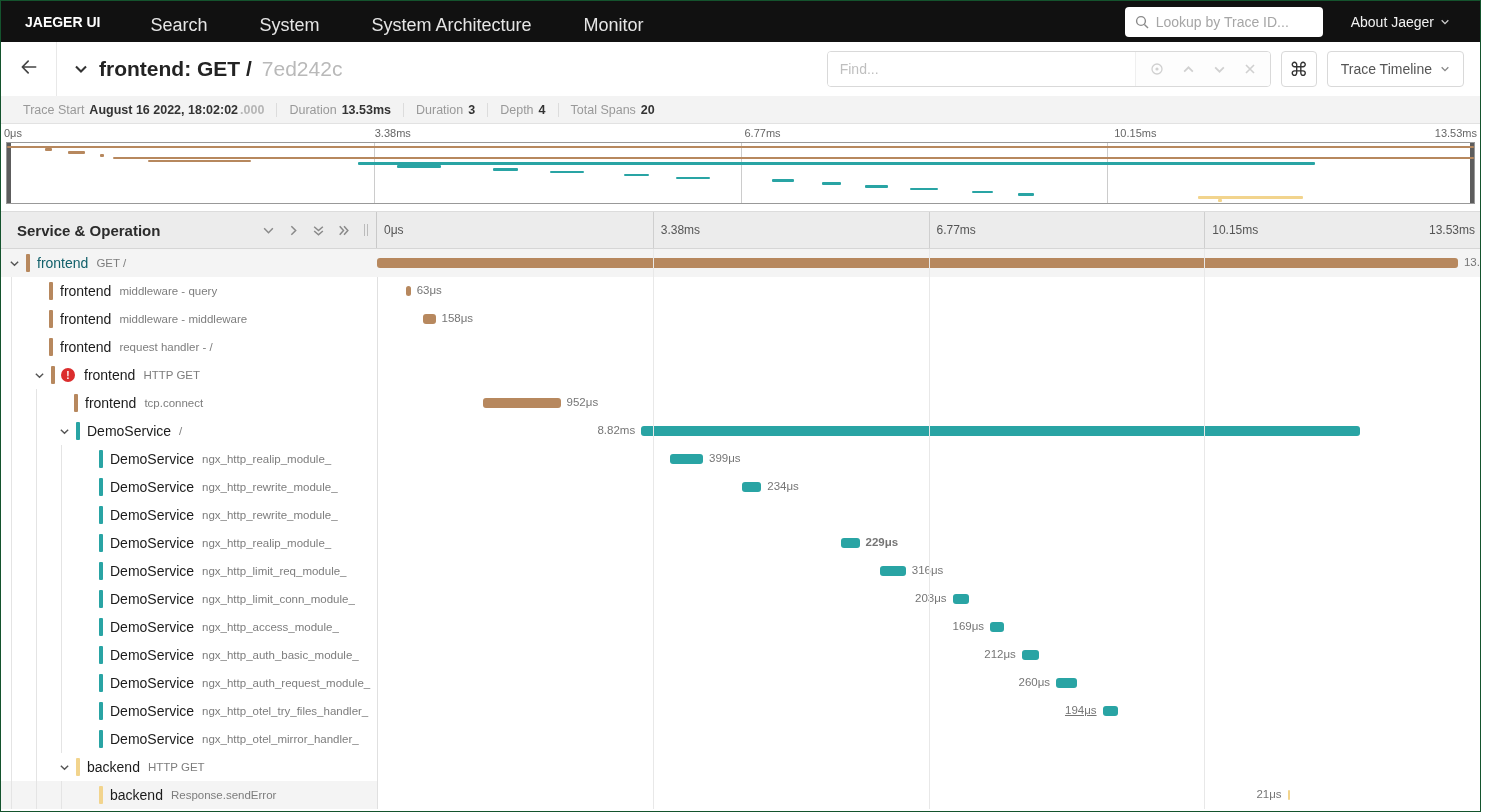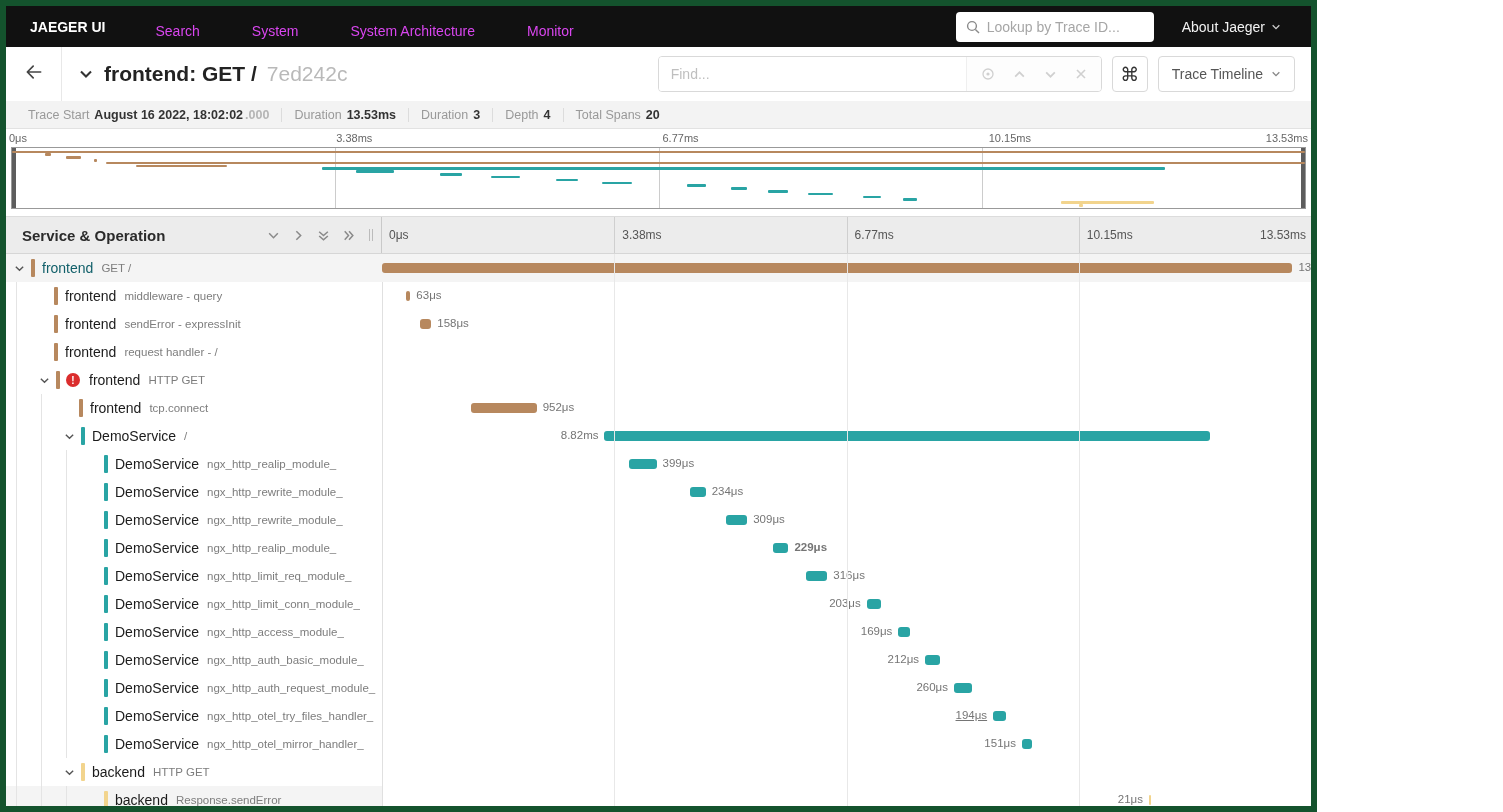--- a/index.html
+++ b/index.html
@@ -1,23 +1,23 @@
 <!DOCTYPE html>
 <html><head>
 <meta charset="utf-8">
 <style>
   * { margin:0; padding:0; box-sizing:border-box; }
   html,body { width:1503px; height:812px; overflow:hidden; background:#fff;
     font-family:"Liberation Sans", sans-serif; }
-  .app { width:1317px; height:812px; border:6px solid #14532d; overflow:hidden; background:#fff; }
+  .app { width:1481px; height:812px; border:1px solid #14532d; overflow:hidden; background:#fff; }
 
   
   .nav { height:41px; background:#111; display:flex; align-items:center; color:#eee; }
   .nav-brand { font-weight:bold; font-size:14px; color:#fff; padding:0 24px 0 24px; }
-  .nav-item { font-size:14px; color:#d946ef; padding:0 26px; cursor:pointer;margin-top:8px; }
+  .nav-item { font-size:18px; color:#e5e5e5; padding:0 26px; cursor:pointer;margin-top:8px; }
   .nav-spacer { flex:1; }
   .nav-lookup { display:flex; align-items:center; background:#fff; border-radius:4px; height:30px; width:198px; padding:0 10px; margin-right:28px; }
   .nav-lookup input { border:none; outline:none; font-size:14px; color:#333; width:100%; background:transparent; }
   .nav-lookup input::placeholder { color:#a6a6a6; }
   .nav-about { font-size:14px; color:#f2f2f2; display:flex; align-items:center; gap:6px; margin-right:30px; cursor:pointer; }
 
   
   .trace-header { height:54px; display:flex; align-items:center; background:#fff; }
   .back-col { width:56px; height:100%; display:flex; align-items:center; justify-content:center; border-right:1px solid #e8e8e8; color:#444; cursor:pointer; }
   .title-wrap { display:flex; align-items:center; gap:10px; padding-left:16px; flex:1; min-width:0; }
@@ -304,21 +304,21 @@
       <div class="span-label" style="left: calc(3.05248% + 6px);">63μs</div>
     </div>
   </div>
       <div class="row">
     <div class="row-left" style="padding-left: 33px;">
           <span class="guide" style="left: 10px;"></span>
       <span class="row-chevron" style="width: 15px;"></span>
       <span class="svc-bar" style="background: rgb(183, 136, 94);"></span>
 
       <span class="svc-name">frontend</span>
-      <span class="op-name">sendError - expressInit</span>
+      <span class="op-name">middleware - middleware</span>
     </div>
     <div class="row-right">
       <div class="span-bar" style="left: 4.13895%; width: 1.16778%; background: rgb(183, 136, 94);"></div>
       <div class="span-label" style="left: calc(5.30673% + 6px);">158μs</div>
     </div>
   </div>
       <div class="row">
     <div class="row-left" style="padding-left: 33px;">
           <span class="guide" style="left: 10px;"></span>
       <span class="row-chevron" style="width: 15px;"></span>
@@ -412,24 +412,20 @@
     <div class="row-left" style="padding-left: 83px;">
           <span class="guide" style="left: 60px;"></span>
           <span class="guide" style="left: 35px;"></span>
           <span class="guide" style="left: 10px;"></span>
       <span class="row-chevron" style="width: 15px;"></span>
       <span class="svc-bar" style="background: rgb(41, 164, 164);"></span>
 
       <span class="svc-name">DemoService</span>
       <span class="op-name">ngx_http_rewrite_module_</span>
     </div>
-    <div class="row-right">
-      <div class="span-bar" style="left: 37.0288%; width: 2.28381%; background: rgb(41, 164, 164);"></div>
-      <div class="span-label" style="left: calc(39.3126% + 6px);">309μs</div>
-    </div>
   </div>
       <div class="row">
     <div class="row-left" style="padding-left: 83px;">
           <span class="guide" style="left: 60px;"></span>
           <span class="guide" style="left: 35px;"></span>
           <span class="guide" style="left: 10px;"></span>
       <span class="row-chevron" style="width: 15px;"></span>
       <span class="svc-bar" style="background: rgb(41, 164, 164);"></span>
 
       <span class="svc-name">DemoService</span>
@@ -539,24 +535,20 @@
       <div class="row">
     <div class="row-left" style="padding-left: 83px;">
           <span class="guide" style="left: 60px;"></span>
           <span class="guide" style="left: 35px;"></span>
           <span class="guide" style="left: 10px;"></span>
       <span class="row-chevron" style="width: 15px;"></span>
       <span class="svc-bar" style="background: rgb(41, 164, 164);"></span>
 
       <span class="svc-name">DemoService</span>
       <span class="op-name">ngx_http_otel_mirror_handler_</span>
-    </div>
-    <div class="row-right">
-      <div class="span-bar" style="left: 68.884%; width: 1.11604%; background: rgb(41, 164, 164);"></div>
-      <div class="span-label" style="right: calc(31.116% + 6px);">151μs</div>
     </div>
   </div>
       <div class="row">
     <div class="row-left" style="padding-left: 58px;">
           <span class="guide" style="left: 35px;"></span>
           <span class="guide" style="left: 10px;"></span>
       <span class="row-chevron">
             <svg width="11" height="11" viewBox="0 0 12 12">
               <path d="M2 4l4 4 4-4" fill="none" stroke="#555" stroke-width="1.5"></path>
             </svg>

